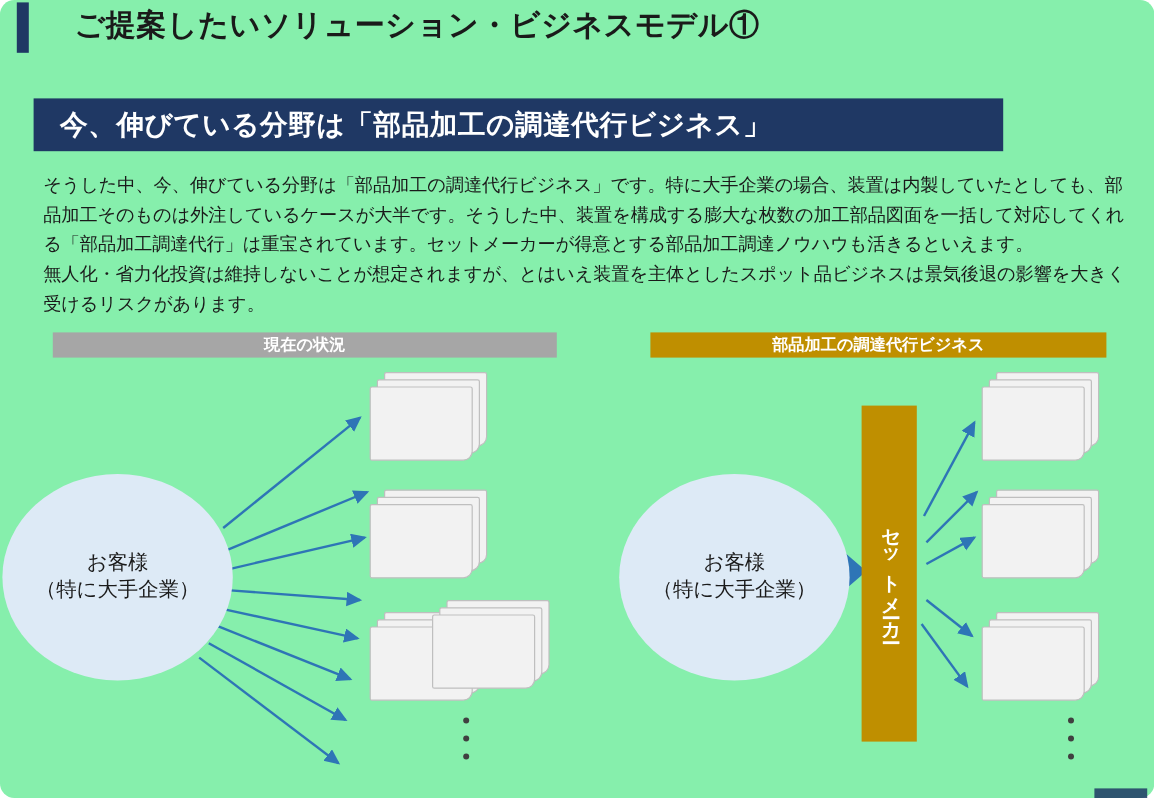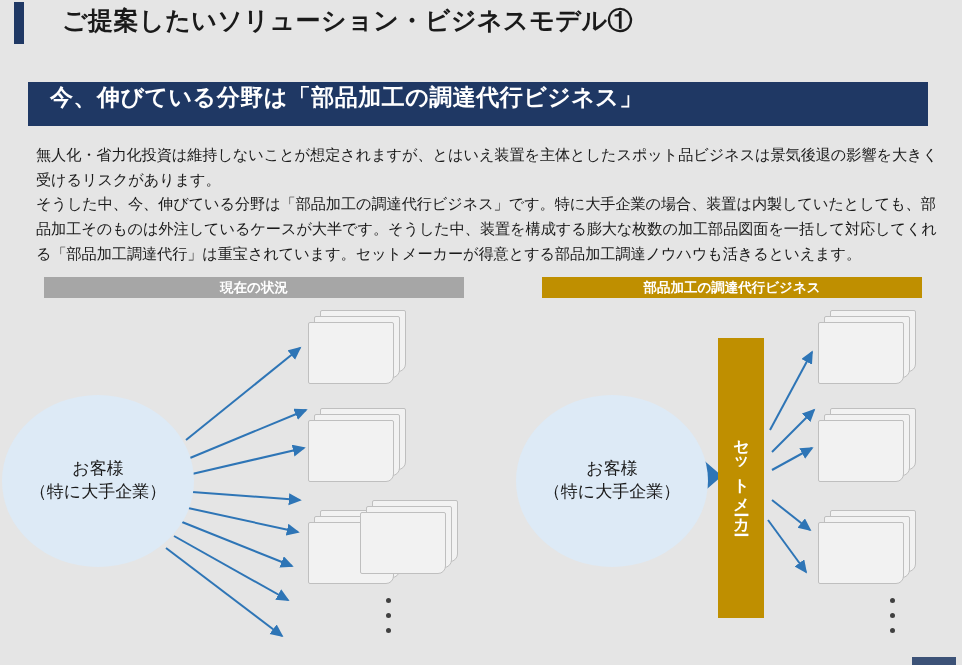--- a/index.html
+++ b/index.html
@@ -6,21 +6,22 @@
   html, body {
     margin: 0; padding: 0;
     width: 962px; height: 665px;
     background: #ffffff;
     font-family: "Liberation Sans", sans-serif;
     overflow: hidden;
   }
   #slide {
     position: relative;
     width: 962px; height: 665px;
-    background: #e5e5e5;
+    background: #86efac;
+    border-radius: 12px;
   }
 
   
   .title-bar {
     position: absolute;
     left: 14px; top: 2px;
     width: 10px; height: 42px;
     background: #1f3864;
   }
   .title-text {
@@ -30,23 +31,24 @@
     font-weight: bold;
     color: #1a1a1a;
     letter-spacing: 0.5px;
     white-space: nowrap;
   }
 
   
   .headline {
     position: absolute;
     left: 28px; top: 82px;
-    width: 900px; height: 44px;
+    width: 808px; height: 44px;
     background: #1f3864;
     display: flex;
+    align-items: center;
   }
   .headline-text {
     color: #ffffff;
     font-size: 23px;
     font-weight: bold;
     padding-left: 22px;
     letter-spacing: 0.5px;
     white-space: nowrap;
   }
 
@@ -164,22 +166,22 @@
 <div id="slide">
 
   <div class="title-bar"></div>
   <div class="title-text">ご提案したいソリューション・ビジネスモデル①</div>
 
   <div class="headline">
     <span class="headline-text">今、伸びている分野は「部品加工の調達代行ビジネス」</span>
   </div>
 
   <div class="body-copy">
+    <p>そうした中、今、伸びている分野は「部品加工の調達代行ビジネス」です。特に大手企業の場合、装置は内製していたとしても、部品加工そのものは外注しているケースが大半です。そうした中、装置を構成する膨大な枚数の加工部品図面を一括して対応してくれる「部品加工調達代行」は重宝されています。セットメーカーが得意とする部品加工調達ノウハウも活きるといえます。</p>
     <p>無人化・省力化投資は維持しないことが想定されますが、とはいえ装置を主体としたスポット品ビジネスは景気後退の影響を大きく受けるリスクがあります。</p>
-    <p>そうした中、今、伸びている分野は「部品加工の調達代行ビジネス」です。特に大手企業の場合、装置は内製していたとしても、部品加工そのものは外注しているケースが大半です。そうした中、装置を構成する膨大な枚数の加工部品図面を一括して対応してくれる「部品加工調達代行」は重宝されています。セットメーカーが得意とする部品加工調達ノウハウも活きるといえます。</p>
   </div>
 
   <div class="panel-header left">現在の状況</div>
   <div class="panel-header right">部品加工の調達代行ビジネス</div>
 
   <svg id="arrows" viewBox="0 0 962 665">
     <defs>
       <marker id="ah" markerWidth="7" markerHeight="7" refX="5.6" refY="3" orient="auto">
         <path d="M0,0 L6.5,3 L0,6 z" fill="#2e75b6"></path>
       </marker>

